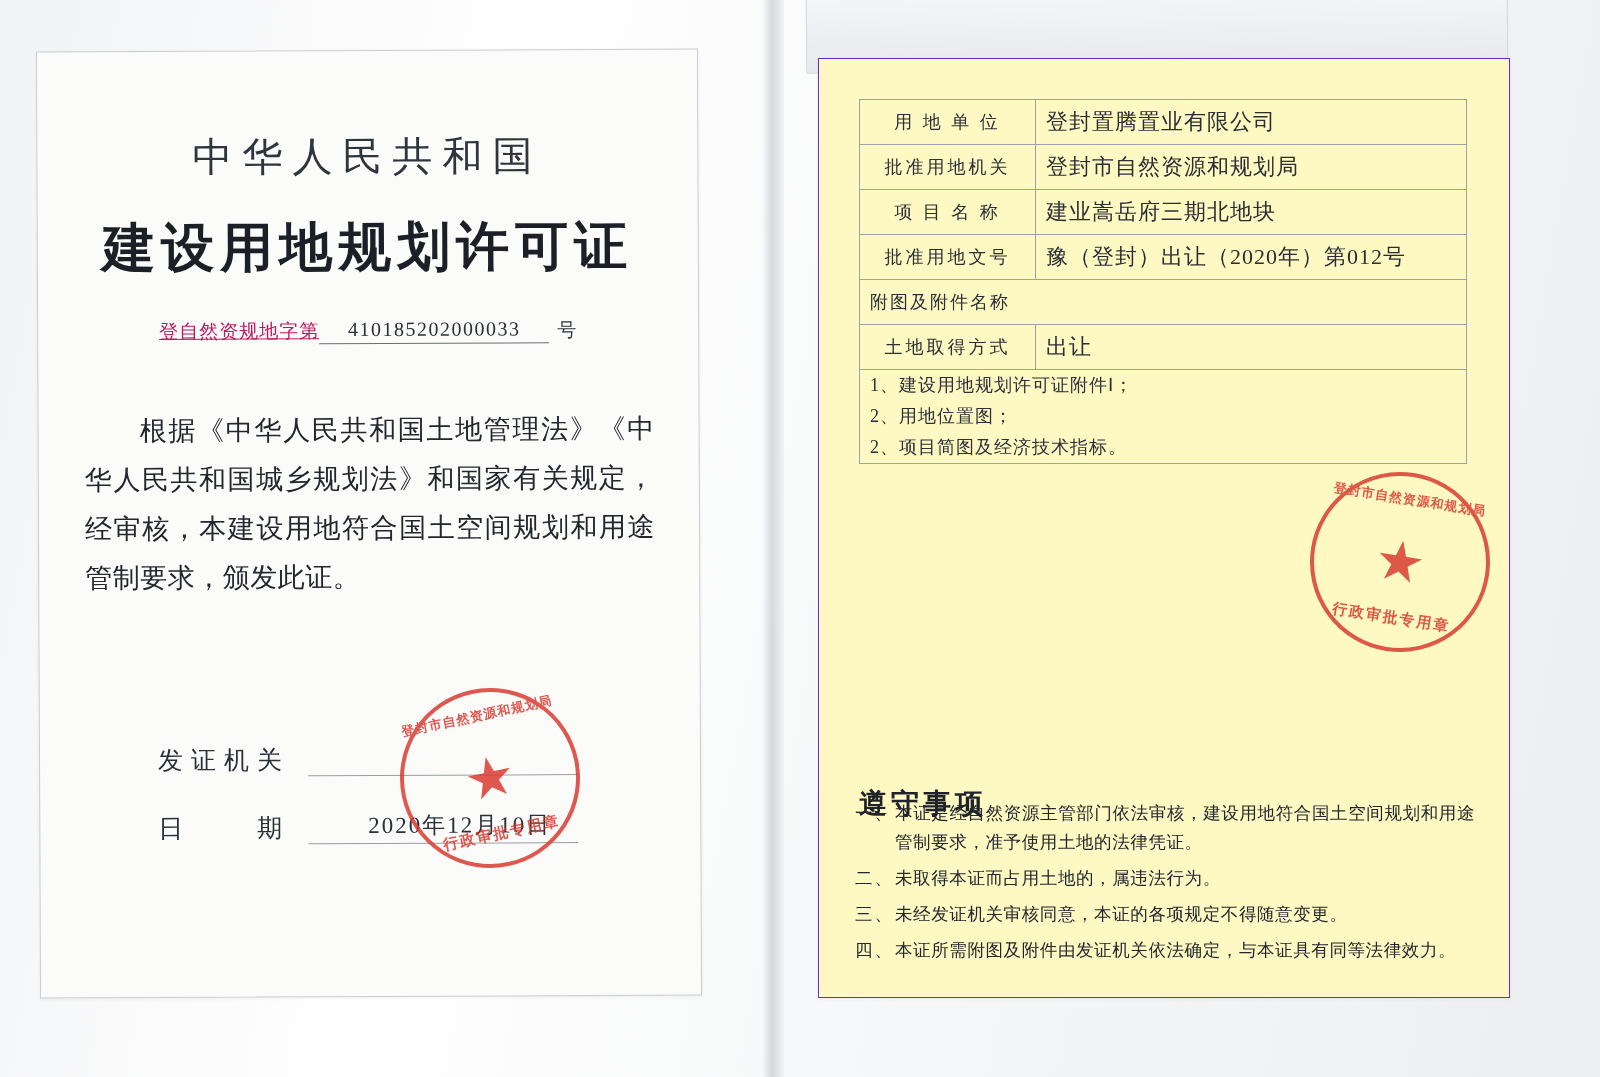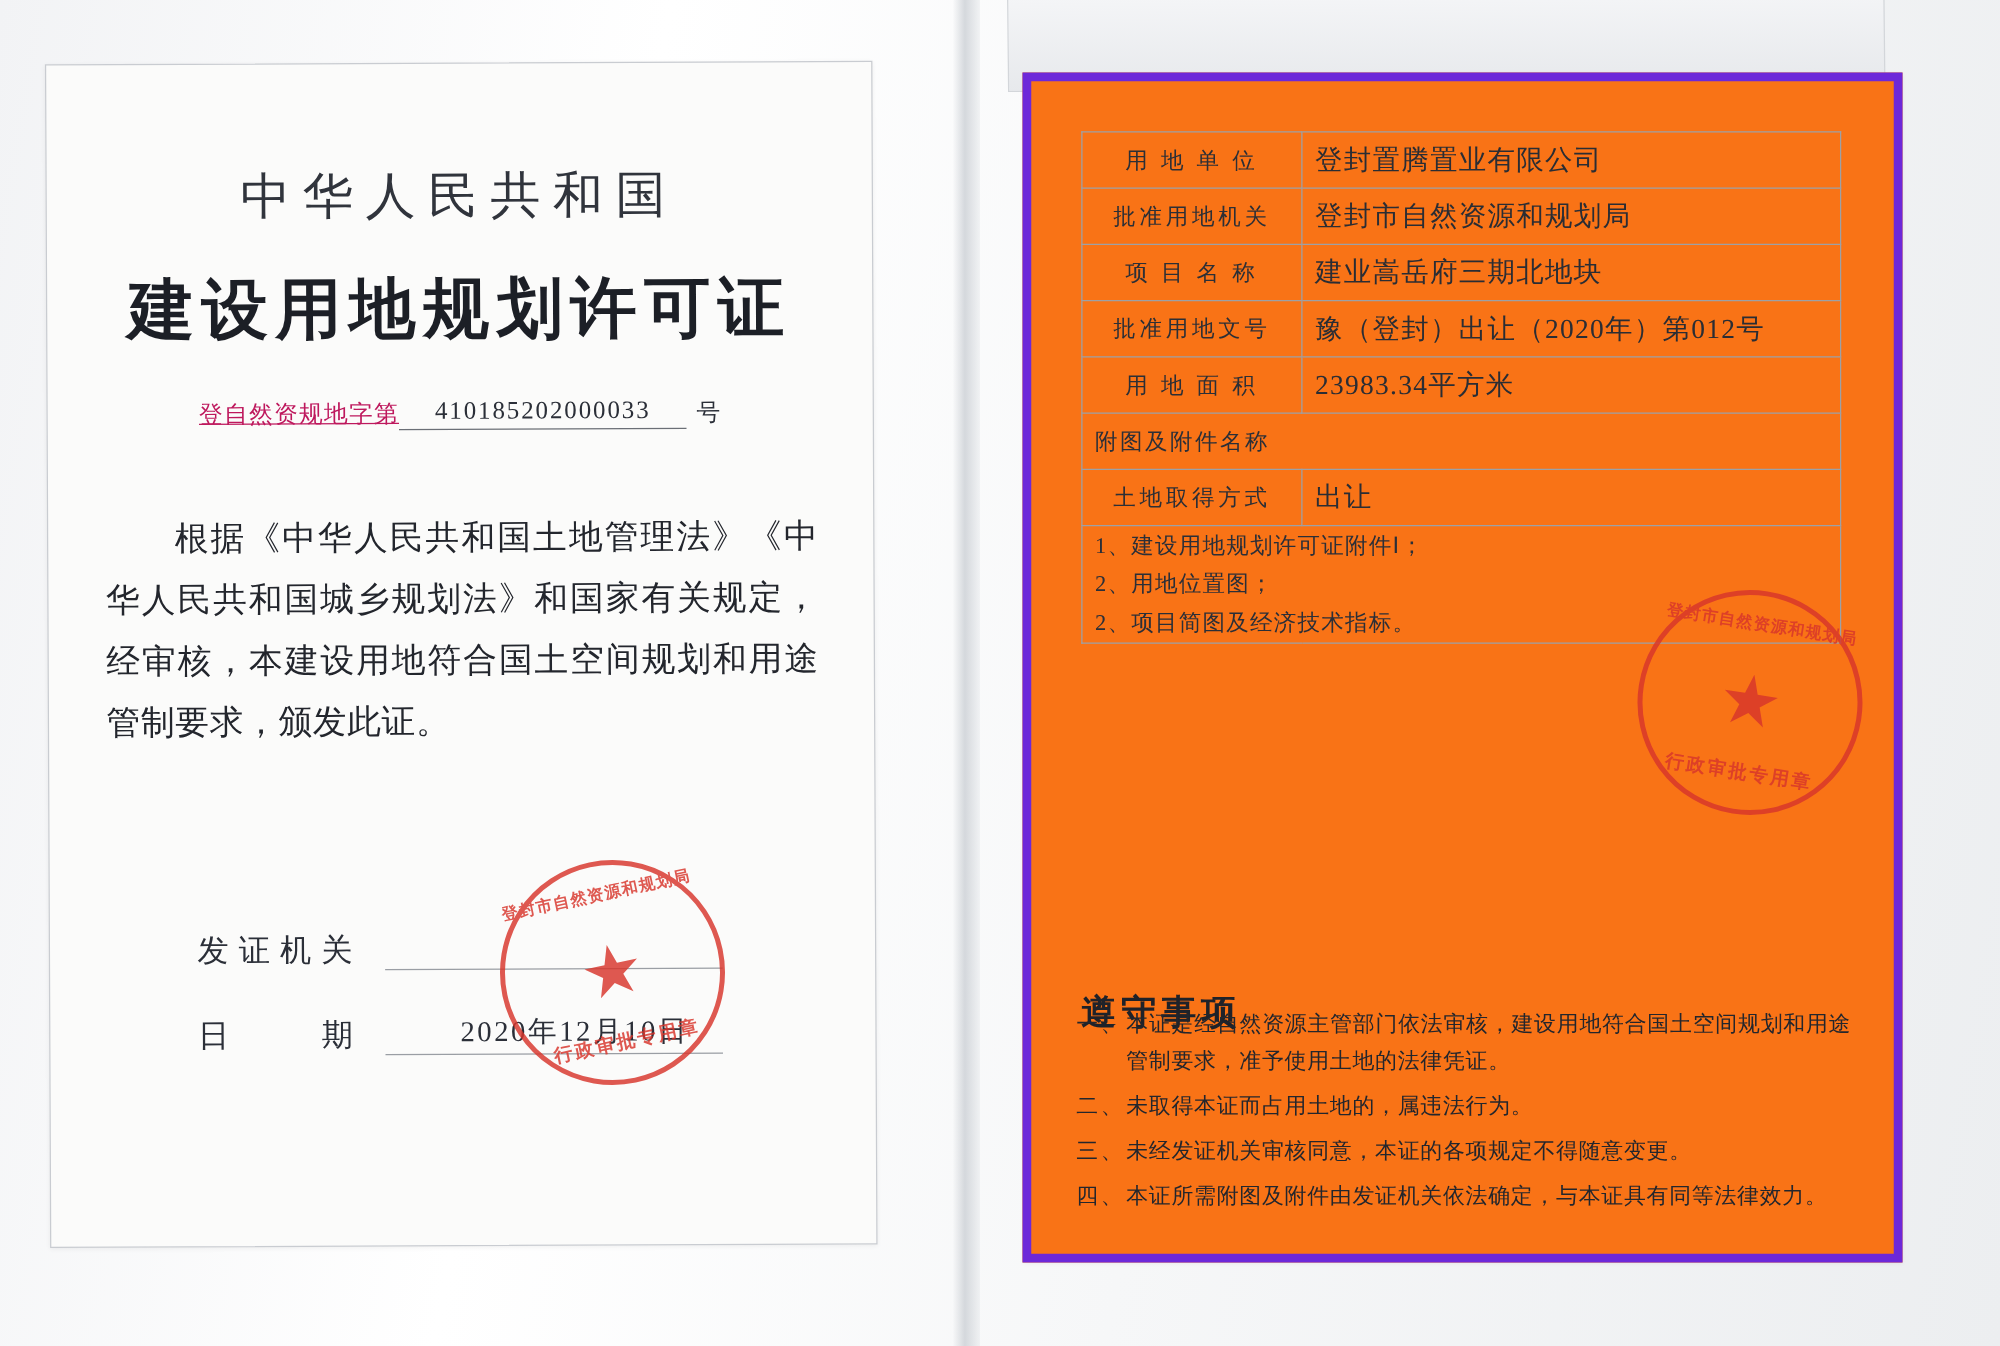--- a/index.html
+++ b/index.html
@@ -149,22 +149,22 @@
     transform: rotate(9deg);
   }
 
   
   .right-page {
     position: absolute;
     left: 818px;
     top: 58px;
     width: 690px;
     height: 938px;
-    background: #f97316;
-    border: 7px solid #6d28d9;
+    background: #fef9c3;
+    border: 1px solid #6d28d9;
     box-shadow: 0 1px 4px rgba(0,0,0,0.05);
   }
   .paper-flap {
     position: absolute;
     left: 806px;
     top: -6px;
     width: 700px;
     height: 74px;
     background: linear-gradient(180deg,#f4f5f7 0%, #e7e9ec 100%);
     border: 1px solid #d3d6da;
@@ -292,24 +292,20 @@
       </tr>
       <tr>
         <td class="label-cell">项 目 名 称</td>
         <td class="value-cell">建业嵩岳府三期北地块</td>
       </tr>
       <tr>
         <td class="label-cell">批准用地文号</td>
         <td class="value-cell">豫（登封）出让（2020年）第012号</td>
       </tr>
       <tr>
-        <td class="label-cell">用 地 面 积</td>
-        <td class="value-cell">23983.34平方米</td>
-      </tr>
-      <tr>
         <td class="attach-head" colspan="2">附图及附件名称</td>
       </tr>
       <tr>
         <td class="label-cell">土地取得方式</td>
         <td class="value-cell">出让</td>
       </tr>
       <tr>
         <td class="attach-body" colspan="2">
           <div>1、建设用地规划许可证附件Ⅰ；</div>
           <div>2、用地位置图；</div>

